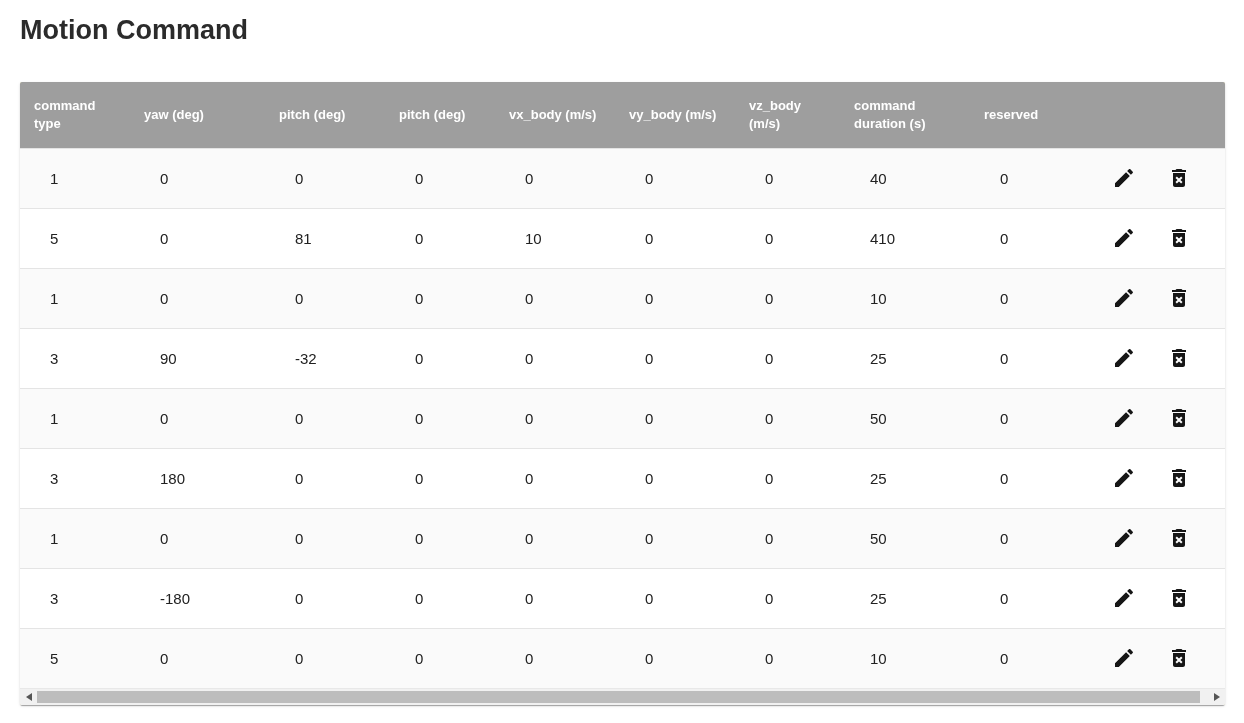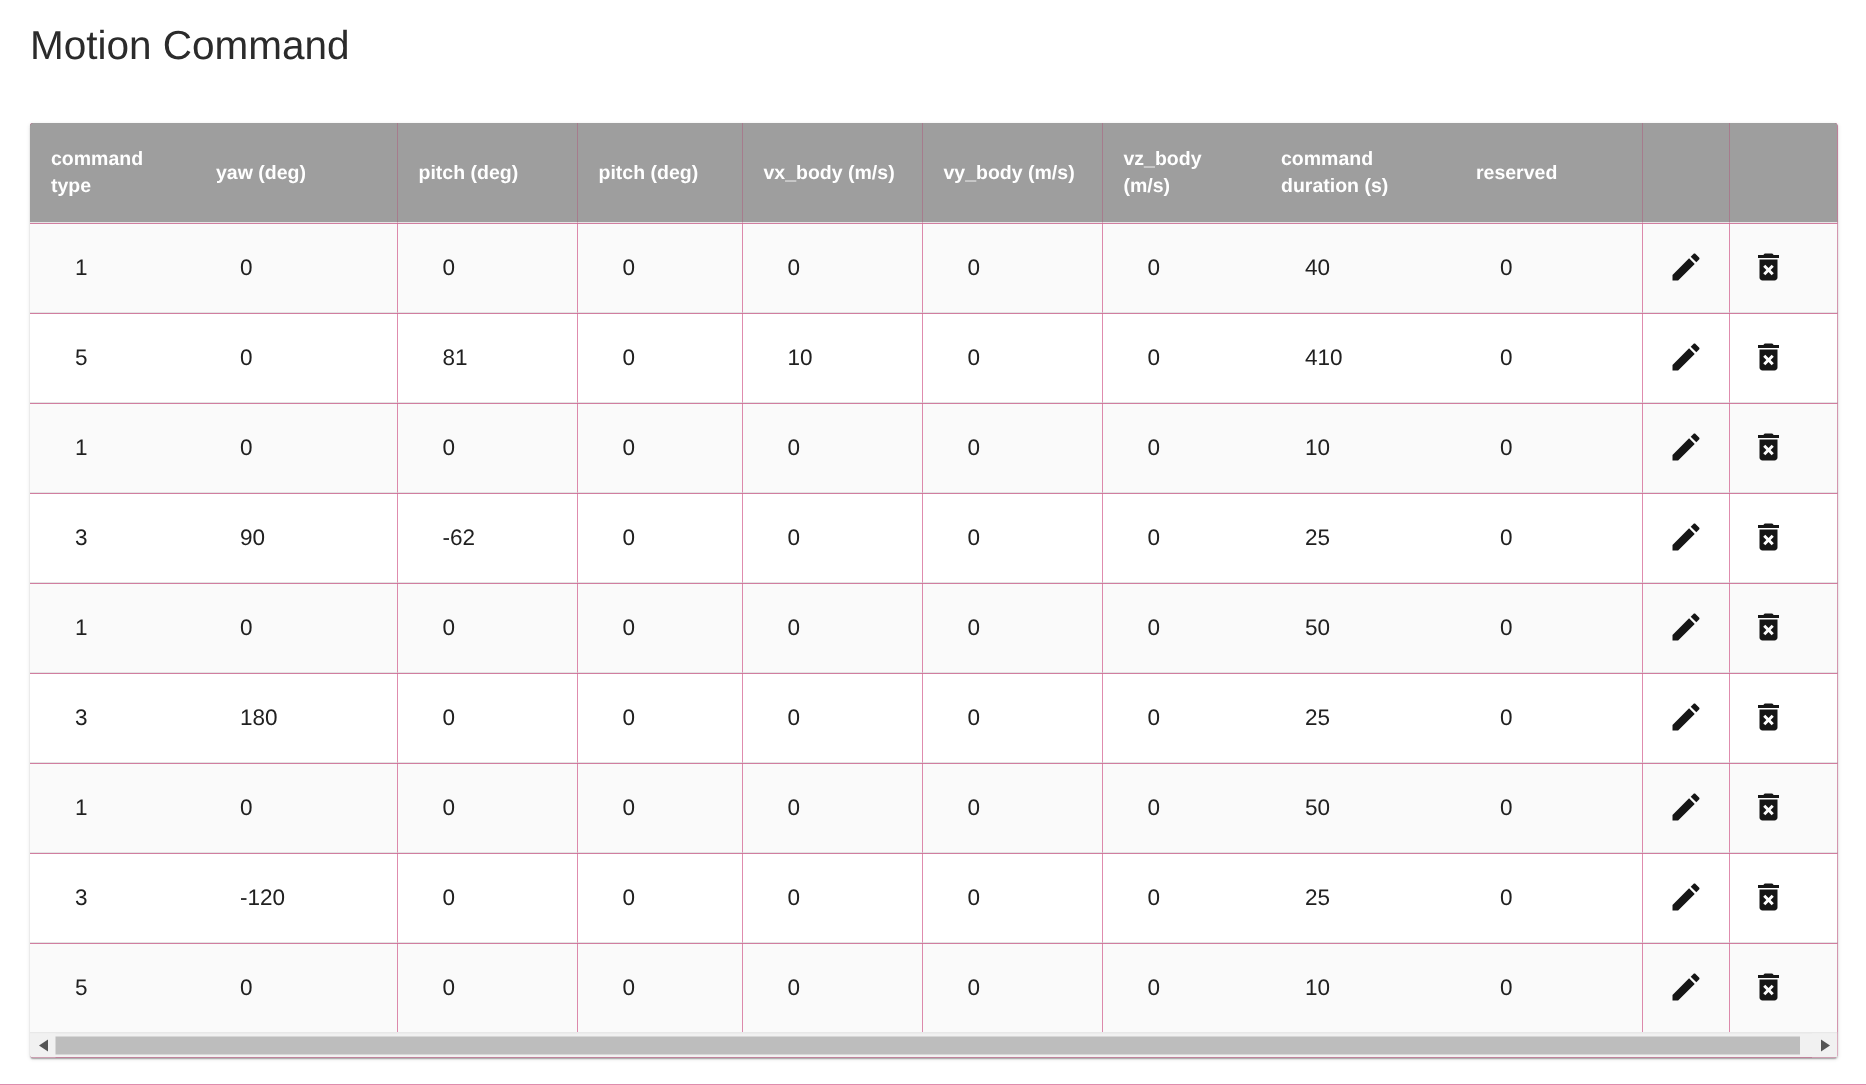--- a/index.html
+++ b/index.html
@@ -17,26 +17,26 @@
   }
   *{box-sizing:border-box;}
   html,body{margin:0;padding:0;}
   body{
     width:1244px;height:723px;overflow:hidden;background:#fff;
     font-family:"Liberation Sans", sans-serif;
     -webkit-font-smoothing:antialiased;
   }
   .page-title{
     margin:14px 0 0 20px;
-    font-size:27px;line-height:33px;font-weight:400;
+    font-size:27px;line-height:33px;font-weight:700;
     color:var(--title-text);
   }
   .card{
     position:absolute;left:20px;top:82px;width:1205px;
-    background:#be185d;border-radius:2px;overflow:hidden;
+    background:#fef9c3;border-radius:2px;overflow:hidden;
     box-shadow:0 2px 1px -1px rgba(0,0,0,.2),0 1px 1px 0 rgba(0,0,0,.14),0 1px 3px 0 rgba(0,0,0,.12);
   }
   table{
     border-collapse:collapse;table-layout:fixed;width:1205px;
   }
   thead th{
     background:var(--header-bg);color:var(--header-text);
     font-size:13px;font-weight:700;line-height:18px;
     text-align:left;vertical-align:middle;
     height:66px;padding:0 14px;
@@ -193,21 +193,21 @@
               <span>
                 <svg viewBox="0 0 24 24" width="24" height="24" fill="currentColor">
                   <path d="M6 19c0 1.1.9 2 2 2h8c1.1 0 2-.9 2-2V7H6v12zm2.46-7.12l1.41-1.41L12 12.59l2.12-2.12 1.41 1.41L13.41 14l2.12 2.12-1.41 1.41L12 15.41l-2.12 2.12-1.41-1.41L10.59 14l-2.13-2.12zM15.5 4l-1-1h-5l-1 1H5v2h14V4z"></path>
                 </svg>
               </span>
             </button></td>
         </tr>
         <tr>
           <td>3</td>
           <td>90</td>
-          <td>-62</td>
+          <td>-32</td>
           <td>0</td>
           <td>0</td>
           <td>0</td>
           <td>0</td>
           <td>25</td>
           <td>0</td>
           <td class="action-cell edit-cell"><button class="icon-btn">
               <span>
                 <svg viewBox="0 0 24 24" width="24" height="24" fill="currentColor">
                   <path d="M3 17.25V21h3.75L17.81 9.94l-3.75-3.75L3 17.25zM20.71 7.04c.39-.39.39-1.02 0-1.41l-2.34-2.34c-.39-.39-1.02-.39-1.41 0l-1.83 1.83 3.75 3.75 1.83-1.83z"></path>
@@ -292,21 +292,21 @@
           <td class="action-cell delete-cell"><button class="icon-btn">
               <span>
                 <svg viewBox="0 0 24 24" width="24" height="24" fill="currentColor">
                   <path d="M6 19c0 1.1.9 2 2 2h8c1.1 0 2-.9 2-2V7H6v12zm2.46-7.12l1.41-1.41L12 12.59l2.12-2.12 1.41 1.41L13.41 14l2.12 2.12-1.41 1.41L12 15.41l-2.12 2.12-1.41-1.41L10.59 14l-2.13-2.12zM15.5 4l-1-1h-5l-1 1H5v2h14V4z"></path>
                 </svg>
               </span>
             </button></td>
         </tr>
         <tr>
           <td>3</td>
-          <td>-120</td>
+          <td>-180</td>
           <td>0</td>
           <td>0</td>
           <td>0</td>
           <td>0</td>
           <td>0</td>
           <td>25</td>
           <td>0</td>
           <td class="action-cell edit-cell"><button class="icon-btn">
               <span>
                 <svg viewBox="0 0 24 24" width="24" height="24" fill="currentColor">

